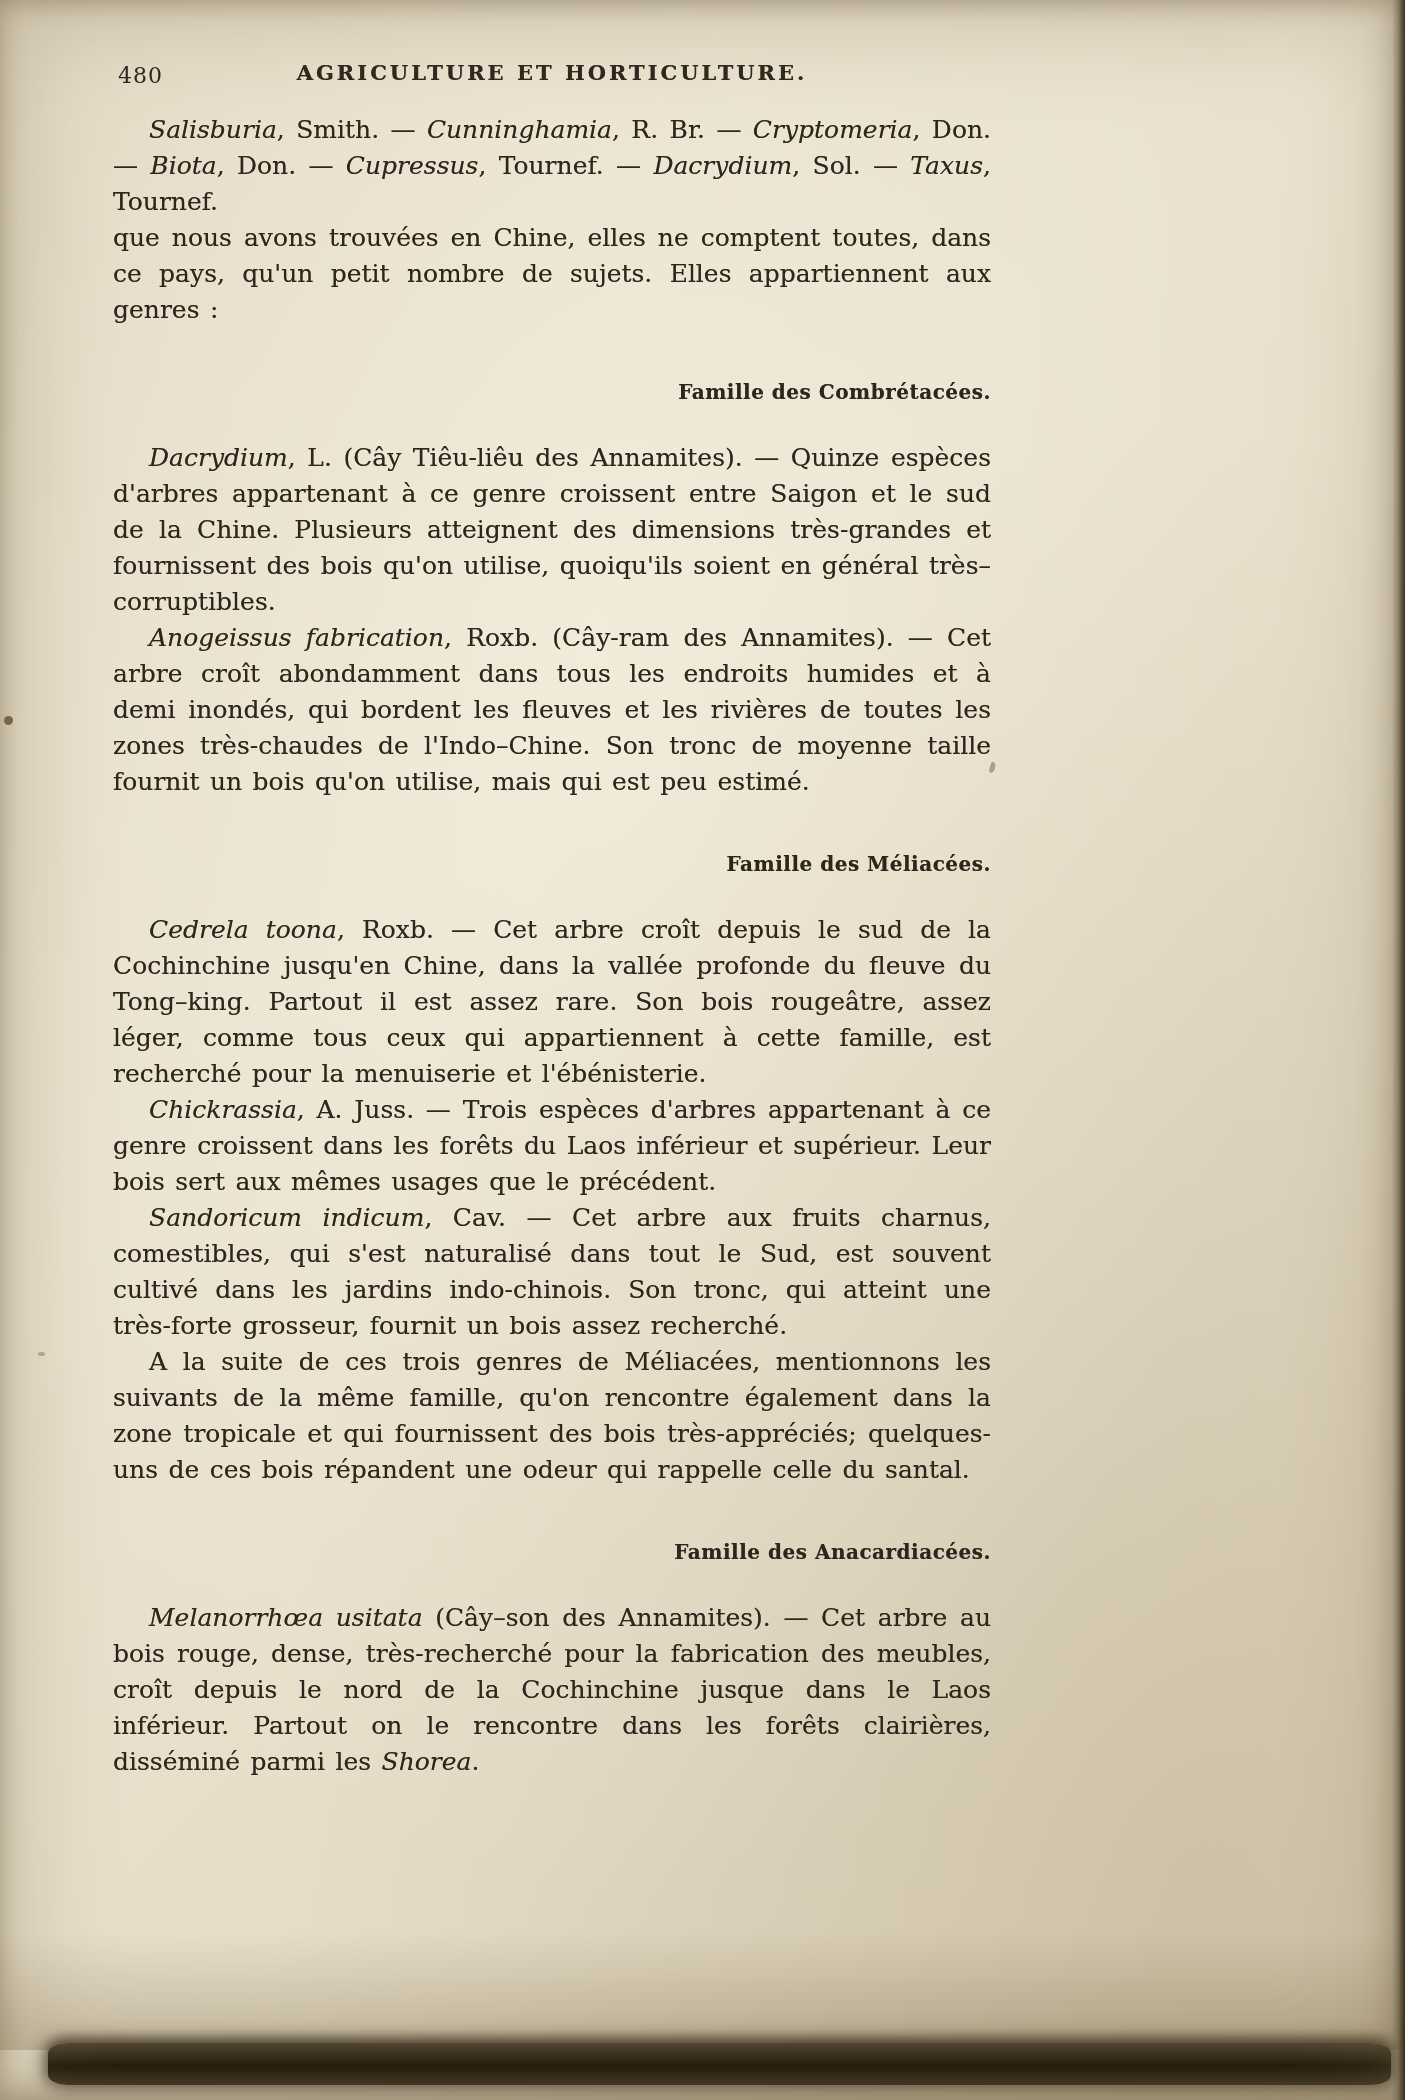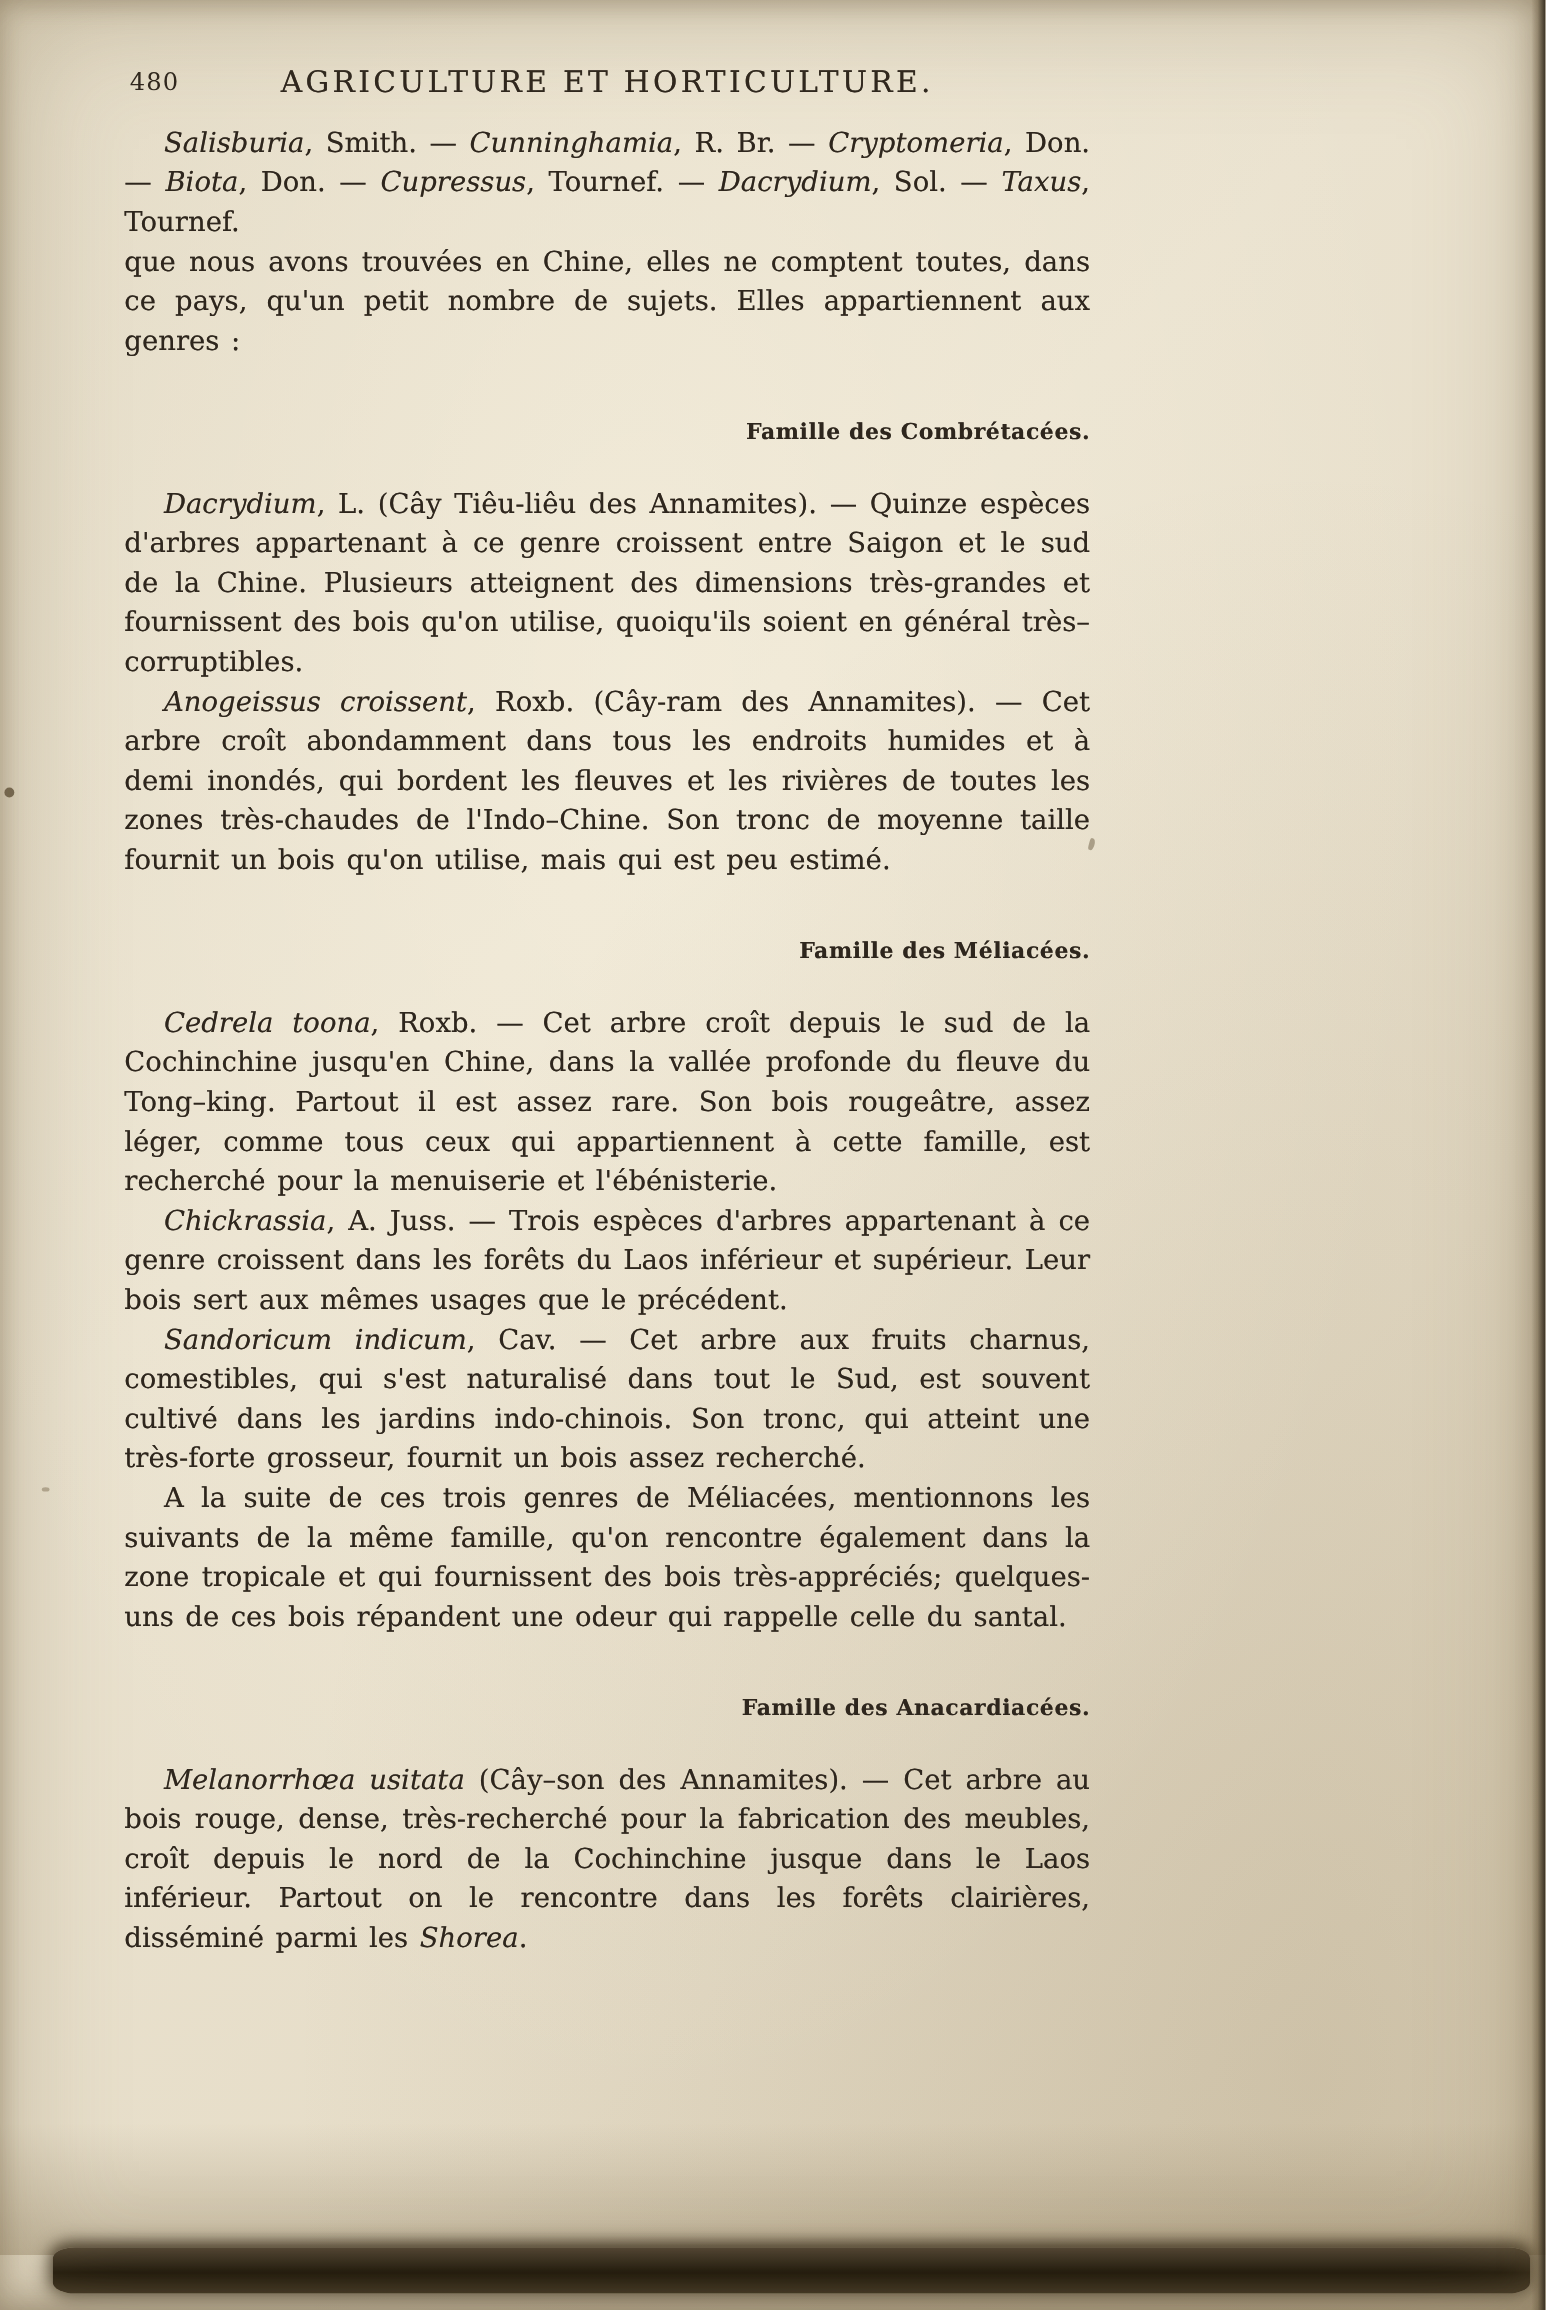--- a/index.html
+++ b/index.html
@@ -60,22 +60,22 @@
   }
   .page-number {
     position: absolute;
     left: 5px; top: 3px;
     font-size: 22px;
     letter-spacing: 1px;
   }
   .running-title {
     margin: 0;
     text-align: center;
-    font-size: 27px;
-    font-weight: normal;
+    font-size: 21px;
+    font-weight: bold;
     letter-spacing: 3px;
     text-shadow: 0 0 0.6px rgba(46,38,29,0.65);
   }
   .text-block {
     position: absolute;
     top: 112px; left: 113px;
     width: 878px;
     font-size: 25px;
     line-height: 36px;
     text-align: justify;
@@ -132,21 +132,21 @@
   <header class="page-header">
     <span class="page-number">480</span>
     <h1 class="running-title">AGRICULTURE ET HORTICULTURE.</h1>
   </header>
 
   <main class="text-block">
     <p class="para"><i>Salisburia</i><span>, Smith. — </span><i>Cunninghamia</i><span>, R. Br. — </span><i>Cryptomeria</i><span>, Don. — </span><i>Biota</i><span>, Don. — </span><i>Cupressus</i><span>, Tournef. — </span><i>Dacrydium</i><span>, Sol. — </span><i>Taxus</i><span>, Tournef.</span></p>
     <p class="para no-indent"><span>que nous avons trouvées en Chine, elles ne comptent toutes, dans ce pays, qu'un petit nombre de sujets. Elles appartiennent aux genres :</span></p>
     <h2 class="family-heading">Famille des Combrétacées.</h2>
     <p class="para"><i>Dacrydium</i><span>, L. (Cây Tiêu-liêu des Annamites). — Quinze espèces d'arbres appartenant à ce genre croissent entre Saigon et le sud de la Chine. Plusieurs atteignent des dimensions très-grandes et fournissent des bois qu'on utilise, quoiqu'ils soient en général très–corruptibles.</span></p>
-    <p class="para"><i>Anogeissus croissent</i><span>, Roxb. (Cây-ram des Annamites). — Cet arbre croît abondamment dans tous les endroits humides et à demi inondés, qui bordent les fleuves et les rivières de toutes les zones très-chaudes de l'Indo–Chine. Son tronc de moyenne taille fournit un bois qu'on utilise, mais qui est peu estimé.</span></p>
+    <p class="para"><i>Anogeissus fabrication</i><span>, Roxb. (Cây-ram des Annamites). — Cet arbre croît abondamment dans tous les endroits humides et à demi inondés, qui bordent les fleuves et les rivières de toutes les zones très-chaudes de l'Indo–Chine. Son tronc de moyenne taille fournit un bois qu'on utilise, mais qui est peu estimé.</span></p>
     <h2 class="family-heading">Famille des Méliacées.</h2>
     <p class="para"><i>Cedrela toona</i><span>, Roxb. — Cet arbre croît depuis le sud de la Cochinchine jusqu'en Chine, dans la vallée profonde du fleuve du Tong–king. Partout il est assez rare. Son bois rougeâtre, assez léger, comme tous ceux qui appartiennent à cette famille, est recherché pour la menuiserie et l'ébénisterie.</span></p>
     <p class="para"><i>Chickrassia</i><span>, A. Juss. — Trois espèces d'arbres appartenant à ce genre croissent dans les forêts du Laos inférieur et supérieur. Leur bois sert aux mêmes usages que le précédent.</span></p>
     <p class="para"><i>Sandoricum indicum</i><span>, Cav. — Cet arbre aux fruits charnus, comestibles, qui s'est naturalisé dans tout le Sud, est souvent cultivé dans les jardins indo-chinois. Son tronc, qui atteint une très-forte grosseur, fournit un bois assez recherché.</span></p>
     <p class="para"><span>A la suite de ces trois genres de Méliacées, mentionnons les suivants de la même famille, qu'on rencontre également dans la zone tropicale et qui fournissent des bois très-appréciés; quelques-uns de ces bois répandent une odeur qui rappelle celle du santal.</span></p>
     <h2 class="family-heading">Famille des Anacardiacées.</h2>
     <p class="para"><i>Melanorrhœa usitata</i><span> (Cây–son des Annamites). — Cet arbre au bois rouge, dense, très-recherché pour la fabrication des meubles, croît depuis le nord de la Cochinchine jusque dans le Laos inférieur. Partout on le rencontre dans les forêts clairières, disséminé parmi les </span><i>Shorea</i><span>.</span></p>
   </main>
 
   <div class="speck speck1"></div>

